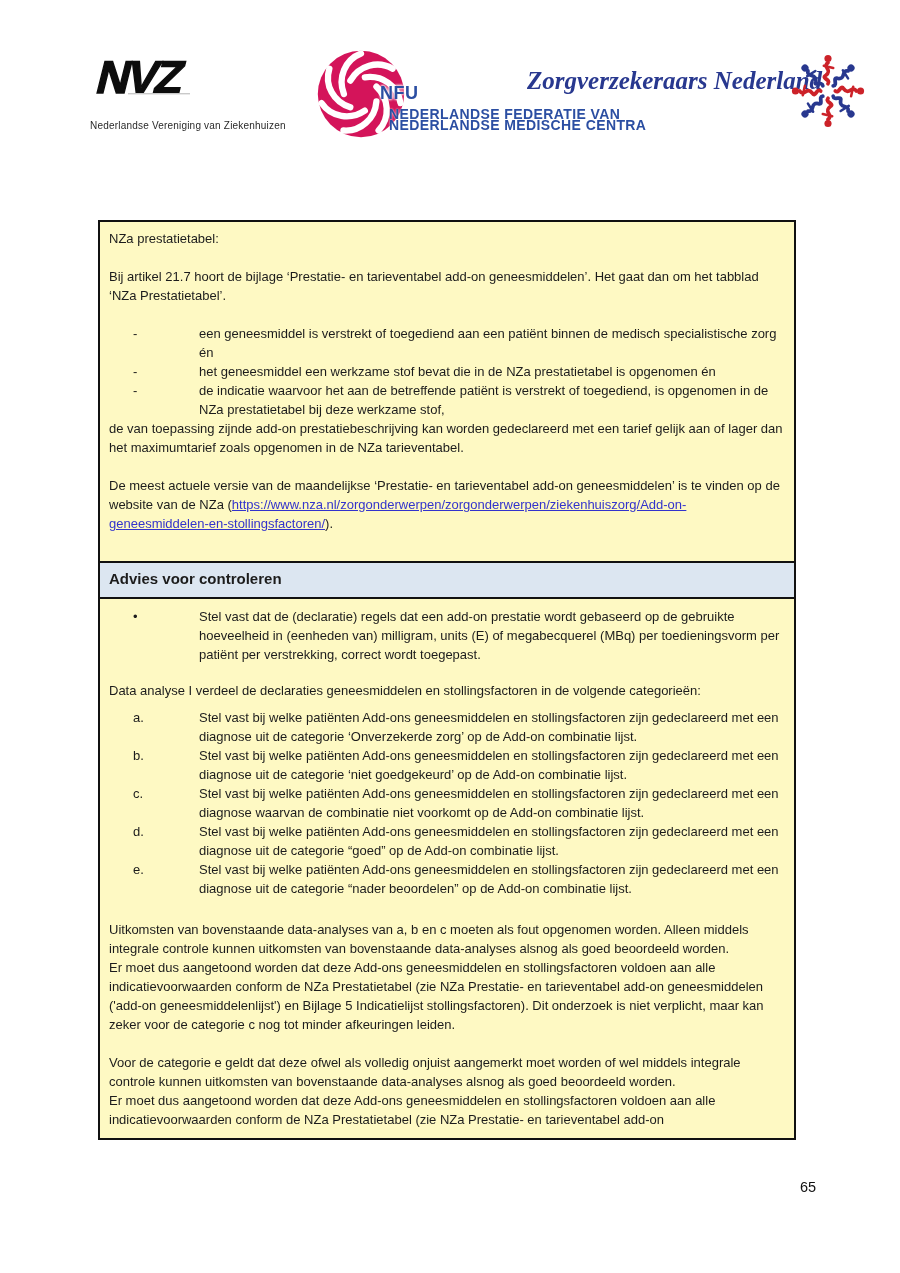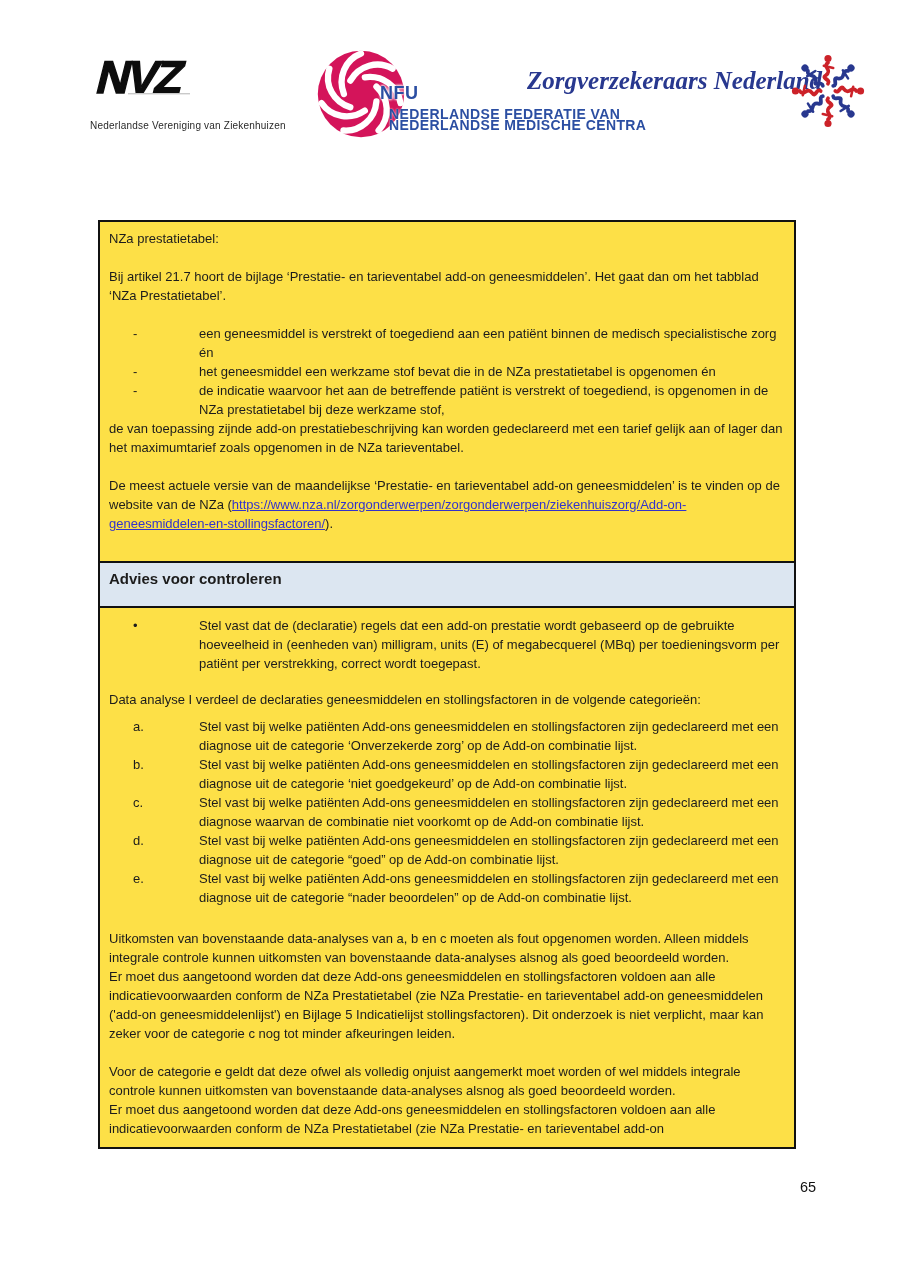--- a/index.html
+++ b/index.html
@@ -27,27 +27,27 @@
   .nfu-caption{position:absolute;left:389px;top:109px;font-size:14px;line-height:11px;font-weight:bold;
     color:var(--nfu-blue);letter-spacing:0.4px;white-space:nowrap;text-shadow:0 0 2px #fff;}
 
   .zn-name{position:absolute;left:527px;top:71px;font-family:"Liberation Serif", serif;
     font-style:italic;font-weight:bold;font-size:25px;color:var(--zn-blue);white-space:nowrap;}
   .zn-emblem{position:absolute;left:786px;top:47px;width:84px;height:88px;}
   .zn-emblem .red{color:var(--zn-red);}
   .zn-emblem .blue{color:var(--zn-blue);}
 
   
-  .docbox{position:absolute;left:98px;top:220px;width:698px;border:2px solid #111;background:#fde047;}
+  .docbox{position:absolute;left:98px;top:220px;width:698px;border:2px solid #111;background:#fef9c3;}
   .row1{padding:7px 10px 0 9px;}
   .row2{padding:8px 10px 9px 9px;}
   .docbox p{margin:0 0 19px;}
   .pre{white-space:pre-line;}
   .band{background:var(--band);border-top:2px solid #111;border-bottom:2px solid #111;
-    padding:7px 9px 18px;font-weight:bold;font-size:15px;line-height:18px;margin-top:28px;}
+    padding:7px 9px 9px;font-weight:bold;font-size:15px;line-height:18px;margin-top:28px;}
   .mb0{margin-bottom:0 !important;}
   .mb8{margin-bottom:8px !important;}
   .mb10{margin-bottom:10px !important;}
   .mb14{margin-bottom:14px !important;}
   .mb17{margin-bottom:17px !important;}
   .mb22{margin-bottom:22px !important;}
 
   .list{padding-left:24px;}
   .li{display:flex;}
   .li .mk{flex:0 0 28px;}

